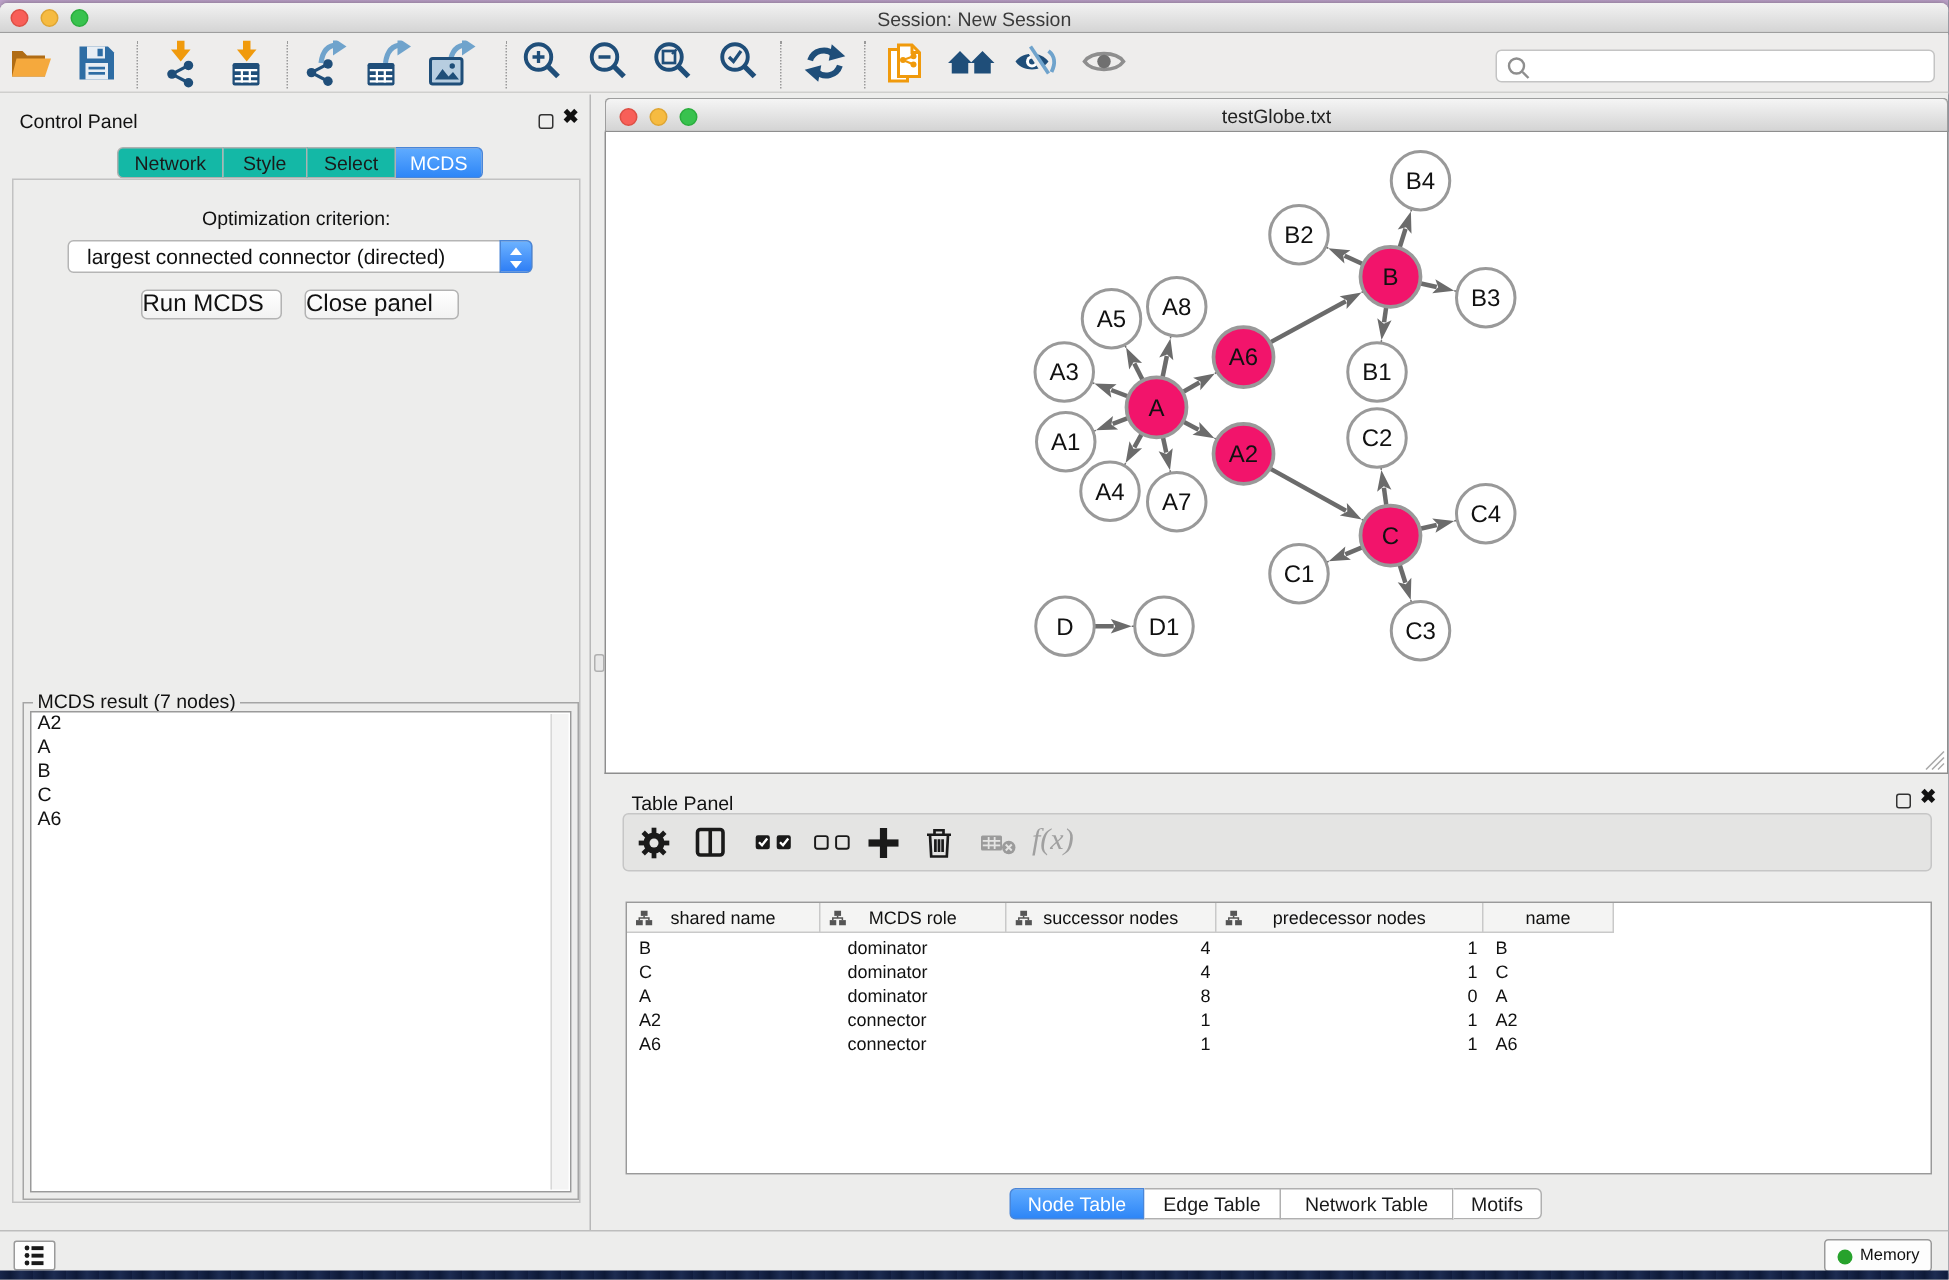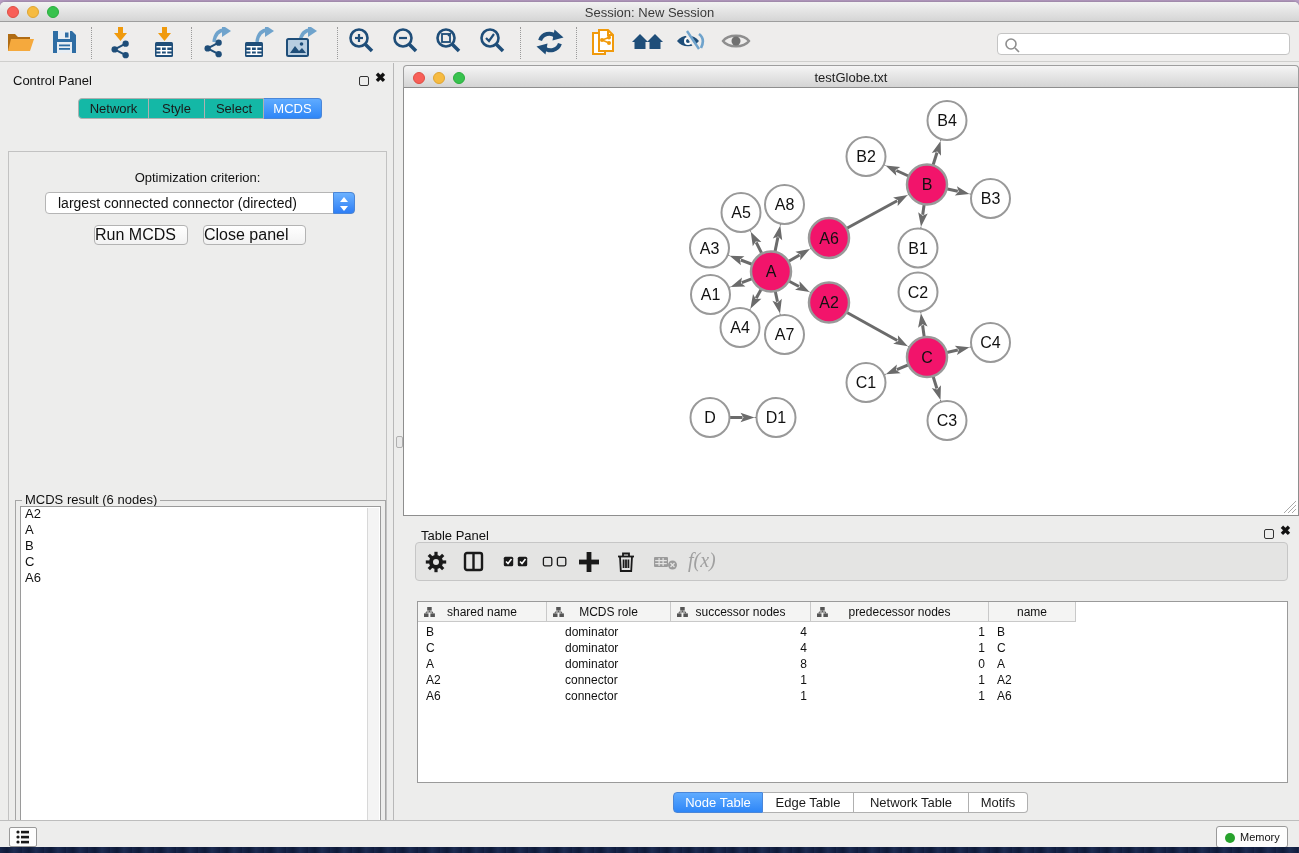--- a/index.html
+++ b/index.html
@@ -17,21 +17,21 @@
 #searchbox { left:997px; top:10px; width:293px; height:22px; background:#fff; border:1px solid #c4c4c4; border-radius:4px; }
 
 #cpanel { left:0; top:61px; width:394px; height:757px; background:#ededec; border-right:1px solid #b8b8b8; }
 #cpanel-title { left:13px; top:10px; font-size:13px; color:#111; }
 .winbtn-sq { position:absolute; width:10px; height:10px; border:1.5px solid #333; border-radius:2px; }
 .winbtn-x { position:absolute; font-size:13px; font-weight:bold; color:#111; }
 .tab { position:absolute; top:0; height:21px; background:#14b8a6; border:1px solid #b0b0b0; border-left:none; font-size:13px; color:#1a1a1a; text-align:center; line-height:20px; }
 .tab.first { border-left:1px solid #b0b0b0; border-radius:4px 0 0 4px; }
 .tab.last { border-radius:0 4px 4px 0; }
 .tab.sel { background:linear-gradient(#5fabff,#2e86f7); color:#fff; border-color:#4a86d8; }
-#cp-content { left:8px; top:56px; width:379px; height:683px; border:1px solid #c2c2c2; background:#ededec;margin-top:32px; }
+#cp-content { left:8px; top:56px; width:379px; height:683px; border:1px solid #c2c2c2; background:#ededec; }
 #opt-label { left:0; top:18px; width:100%; text-align:center; font-size:13px; color:#111; }
 #dropdown { left:36px; top:40px; width:310px; height:22px; background:#fff; border:1px solid #b5b5b5; border-radius:4px; font-size:14px; color:#111; text-align:left; padding-left:12px; line-height:21px; }
 #dd-btn { left:324px; top:40px; width:22px; height:22px; background:linear-gradient(#6cb2ff,#2e7ef5); border-radius:0 4px 4px 0; border:1px solid #4a86d8; }
 .btn { position:absolute; height:20px; background:linear-gradient(#ffffff,#f2f2f2); border:1px solid #b3b3b3; border-radius:4px; font-size:16px; color:#111; text-align:left; line-height:18px; }
 #groupbox { left:6px; top:348px; width:371px; height:332px; border:1px solid #a5a5a5; }
 #groupbox-label { left:6px; top:-9px; background:#ededec; padding:0 3px; font-size:13px; color:#111; }
 #listbox { left:4px; top:5px; width:361px; height:321px; background:#fff; border:1px solid #9a9a9a; }
 #listbox .scroll { position:absolute; right:1px; top:1px; width:12px; height:317px; background:#f4f4f4; border-left:1px solid #d8d8d8; }
 #listbox .item { position:absolute; left:4px; font-size:13px; color:#111; }
 
@@ -238,21 +238,21 @@
       <div id="dropdown" class="abs">largest connected connector (directed)</div>
       <div id="dd-btn" class="abs">
           <svg width="20" height="22">
             <path d="M10 4 L14 9 L6 9 Z" fill="#fff"></path>
             <path d="M10 18 L14 13 L6 13 Z" fill="#fff"></path>
           </svg>
         </div>
       <div class="btn" style="left:85px; top:73px; width:94px;">Run MCDS</div>
       <div class="btn" style="left:194px; top:73px; width:103px;">Close panel</div>
       <div id="groupbox" class="abs">
-        <div id="groupbox-label" class="abs">MCDS result (6 nodes)</div>
+        <div id="groupbox-label" class="abs">MCDS result (7 nodes)</div>
         <div id="listbox" class="abs">
           <div class="scroll"></div>
           <div class="item" style="top:-1px;">A2</div>
           <div class="item" style="top:15px;">A</div>
           <div class="item" style="top:31px;">B</div>
           <div class="item" style="top:47px;">C</div>
           <div class="item" style="top:63px;">A6</div>
         </div>
       </div>
     </div>

